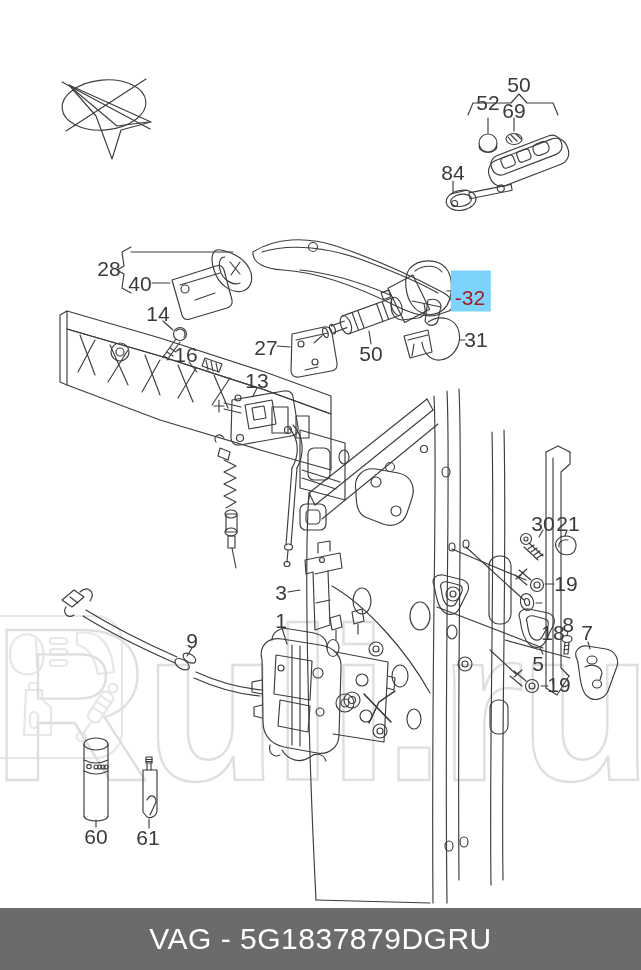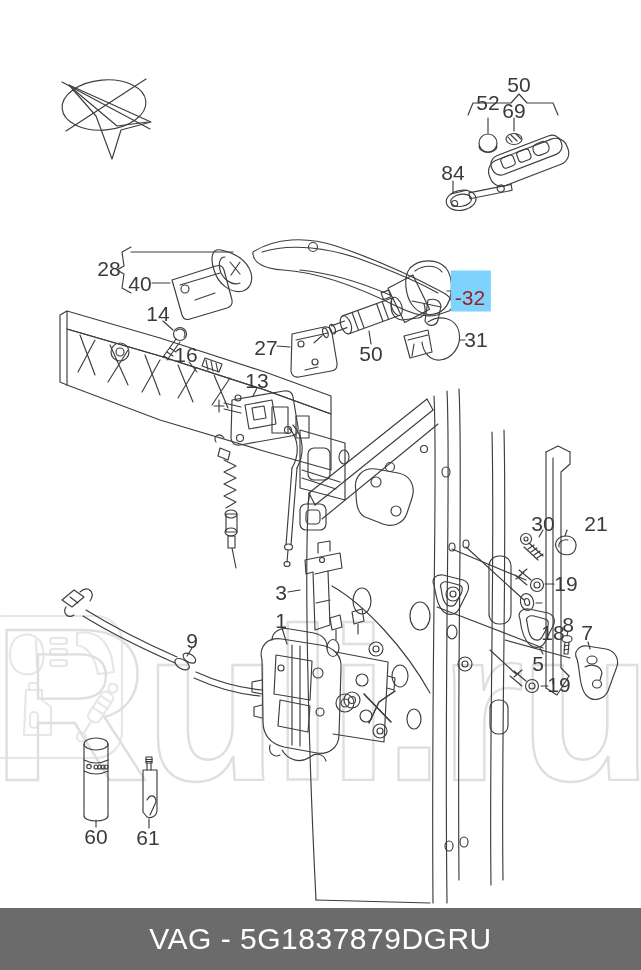--- a/index.html
+++ b/index.html
@@ -391,21 +391,21 @@
 <span class="plabel" style="left:186px;top:354px">16</span>
 <span class="plabel" style="left:266px;top:347px">27</span>
 <span class="plabel" style="left:257px;top:380px">13</span>
 <span class="plabel" style="left:371px;top:353px">50</span>
 <span class="plabel hl" style="left:471px;top:291px">-32</span>
 <span class="plabel" style="left:476px;top:339px">31</span>
 <span class="plabel" style="left:281px;top:592px">3</span>
 <span class="plabel" style="left:281px;top:620px">1</span>
 <span class="plabel" style="left:192px;top:640px">9</span>
 <span class="plabel" style="left:543px;top:523px">30</span>
-<span class="plabel" style="left:596px;top:523px">21</span>
+<span class="plabel" style="left:568px;top:523px">21</span>
 <span class="plabel" style="left:566px;top:583px">19</span>
 <span class="plabel" style="left:553px;top:632px">18</span>
 <span class="plabel" style="left:568px;top:624px">8</span>
 <span class="plabel" style="left:587px;top:632px">7</span>
 <span class="plabel" style="left:538px;top:663px">5</span>
 <span class="plabel" style="left:559px;top:684px">19</span>
 <span class="plabel" style="left:96px;top:836px">60</span>
 <span class="plabel" style="left:148px;top:837px">61</span>
 
 <div class="footer">

